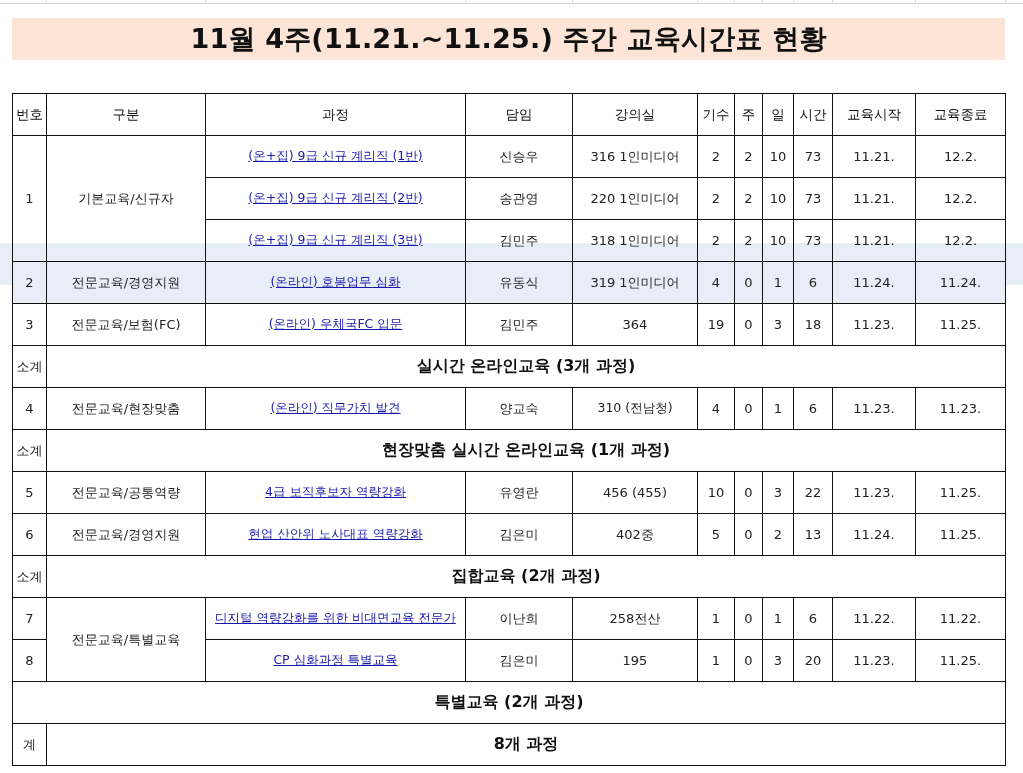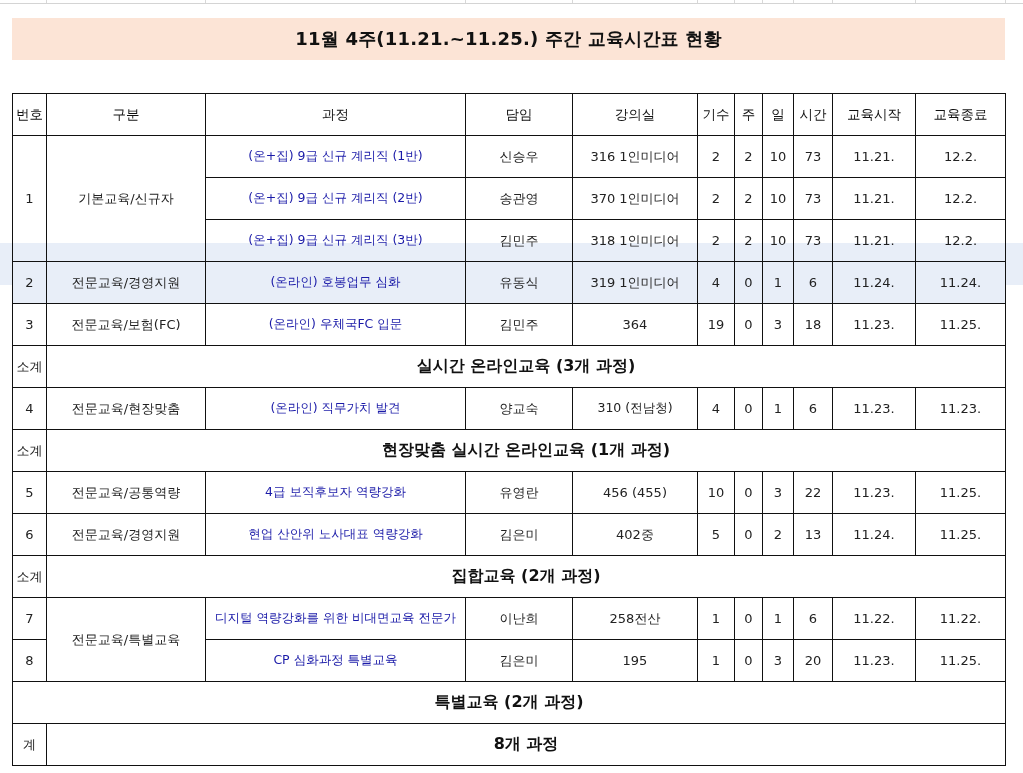--- a/index.html
+++ b/index.html
@@ -2,27 +2,27 @@
 <html><head>
 <meta charset="utf-8">
 <style>
   html, body { margin:0; padding:0; background:#ffffff; }
   body { width:1023px; height:773px; position:relative; overflow:hidden;
          font-family:"DejaVu Sans", "Liberation Sans", sans-serif; color:#222; }
   .gridtop { position:absolute; left:0; top:0; width:1023px; height:3px; border-bottom:1px solid #d4d4d4; background:#fff; }
   .gridtop span { position:absolute; top:0; height:3px; border-left:1px solid #d8d8d8; }
   .title-band { position:absolute; left:12px; top:18px; width:993px; height:42px; background:#fce4d6;
                 display:flex; align-items:center; justify-content:center; }
-  .title { font-size:18px; font-weight:bold; color:#111; letter-spacing:0.2px; }
+  .title { font-size:27px; font-weight:bold; color:#111; letter-spacing:0.2px; }
   .row-hl { position:absolute; left:0; top:243px; width:1023px; height:42px; background:#e8eef8; }
   table { position:absolute; left:12px; top:93px; border-collapse:collapse; table-layout:fixed; width:993px; }
   td, th { border:1px solid #111; text-align:center; vertical-align:middle; font-size:13px; padding:0; height:41px; overflow:hidden; white-space:nowrap; }
   th { font-weight:normal; font-size:13.5px; color:#111; }
   tr.hl td { background:#e8eef8; }
-  a.course { color:#1a1aa8; font-size:12.5px;margin-top:8px; }
+  a.course { color:#1a1aa8; text-decoration:underline; font-size:12.5px;margin-top:8px; }
   .sub { font-weight:bold; font-size:16px; color:#111; }
   .small { font-size:12.5px; }
 </style>
 </head>
 <body>
 
 <div class="gridtop">
   <span style="left:46px"></span>
     <span style="left:205px"></span>
     <span style="left:465px"></span>
@@ -80,21 +80,21 @@
     <td>2</td>
     <td>2</td>
     <td>10</td>
     <td>73</td>
     <td>11.21.</td>
     <td>12.2.</td>
   </tr>
   <tr>
     <td><a class="course">(온+집) 9급 신규 계리직 (2반)</a></td>
     <td>송관영</td>
-    <td>370 1인미디어</td>
+    <td>220 1인미디어</td>
     <td>2</td>
     <td>2</td>
     <td>10</td>
     <td>73</td>
     <td>11.21.</td>
     <td>12.2.</td>
   </tr>
   <tr>
     <td><a class="course">(온+집) 9급 신규 계리직 (3반)</a></td>
     <td>김민주</td>

